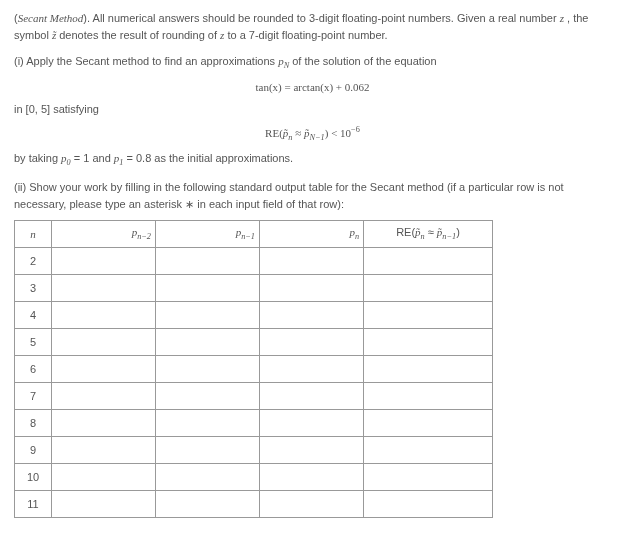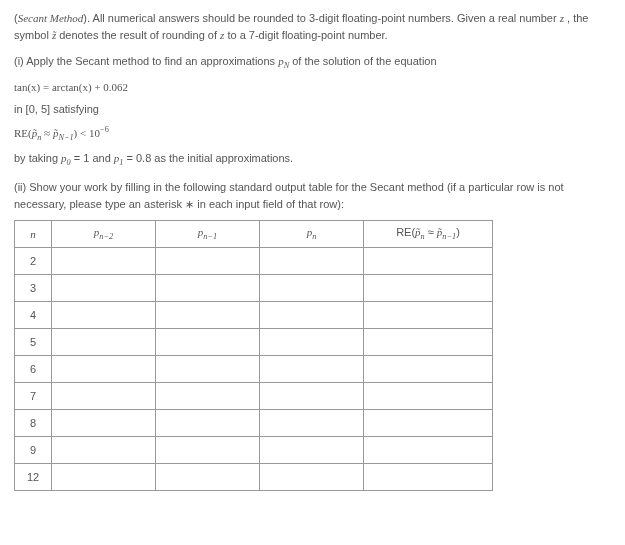--- a/index.html
+++ b/index.html
@@ -14,21 +14,21 @@
     }
     .text-block {
       line-height: 1.5;
       margin-bottom: 8px;
     }
     .math {
       font-family: "Cambria Math", "Times New Roman", serif;
       font-style: italic;
     }
     .equation-center {
-      text-align: left;
+      text-align: center;
       margin: 6px 0 8px 0;
       font-family: "Cambria Math", "Times New Roman", serif;
     }
     .section-gap {
       margin-top: 10px;
     }
     table {
       border-collapse: collapse;
       margin-top: 6px;
       margin-bottom: 12px;
@@ -39,21 +39,21 @@
       color: #555;
       vertical-align: middle;
     }
     th {
       font-weight: normal;
       text-align: center;
       background: #fff;
       padding: 5px 4px;
     }
     th.col-n { width: 28px; }
-    th.col-p { width: 95px; }
+    th.col-p { width: 95px; text-align: right; }
     th.col-re { width: 120px; }
     td {
       height: 26px;
       padding: 0;
     }
     td.n-cell {
       text-align: center;
     }
     td input[type="text"] {
       width: 100%;
@@ -168,20 +168,27 @@
         <td><input type="text" style=""></td>
       </tr>
     <tr>
         <td class="n-cell">9</td>
         <td><input type="text" style=""></td>
         <td><input type="text" style=""></td>
         <td><input type="text" style=""></td>
         <td><input type="text" style=""></td>
       </tr>
     <tr>
-        <td class="n-cell">12</td>
+        <td class="n-cell">10</td>
+        <td><input type="text" style=""></td>
+        <td><input type="text" style=""></td>
+        <td><input type="text" style=""></td>
+        <td><input type="text" style=""></td>
+      </tr>
+    <tr>
+        <td class="n-cell">11</td>
         <td><input type="text" style=""></td>
         <td><input type="text" style=""></td>
         <td><input type="text" style=""></td>
         <td><input type="text" style=""></td>
       </tr>
   </tbody>
 </table>
 
 </body></html>

